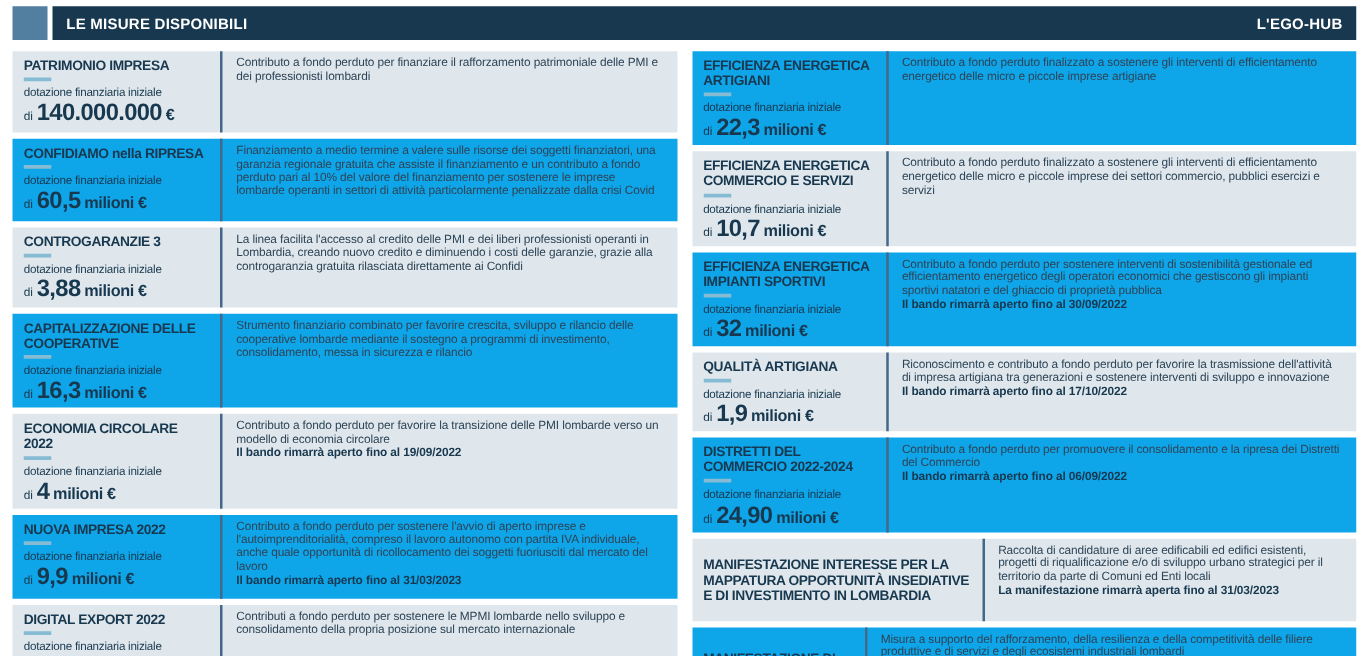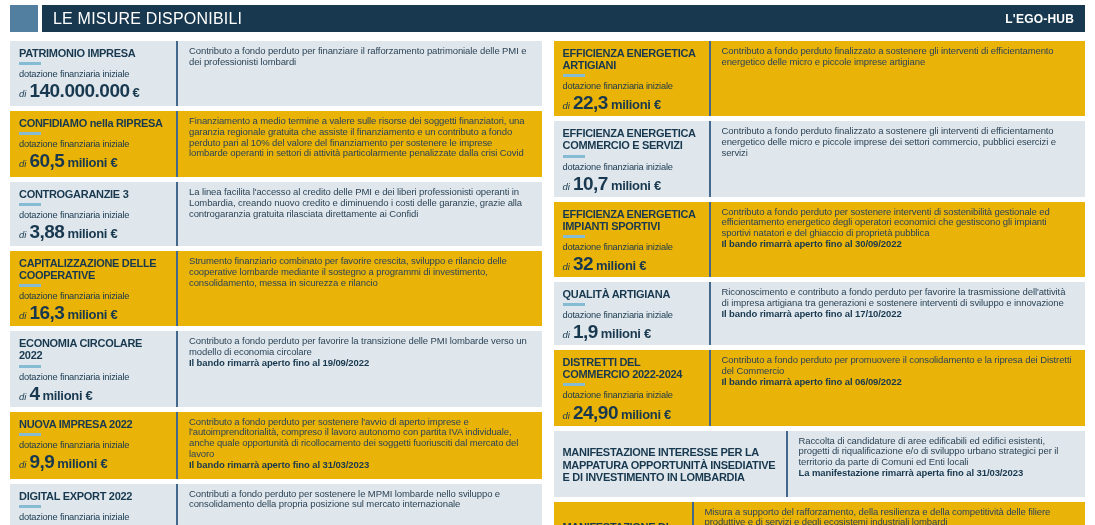--- a/index.html
+++ b/index.html
@@ -9,37 +9,37 @@
     --underline:#85bcd4;
     --divider:#44688b;
     --body-text:#2d4457;
   }
   *{margin:0;padding:0;box-sizing:border-box;}
   body{background:#ffffff;font-family:"Liberation Sans",sans-serif;}
   .page{width:1095px;height:525px;background:#ffffff;padding:5px 10px 7px 10px;overflow:hidden;}
   .header{display:flex;gap:4px;height:27px;margin-bottom:9px;}
   .header-square{width:28px;height:27px;background:var(--steel-square);flex-shrink:0;}
   .header-bar{flex:1;background:var(--navy);color:#ffffff;display:flex;align-items:center;justify-content:space-between;padding:0 11px;}
-  .header-title{font-size:16px;font-weight:normal;letter-spacing:0.2px;}
+  .header-title{font-size:12px;font-weight:bold;letter-spacing:0.2px;}
   .header-brand{font-size:12px;font-weight:bold;letter-spacing:0.2px;}
   .cols{display:flex;gap:12px;}
   .col{flex:1;display:flex;flex-direction:column;gap:5px;}
-  .row{display:flex;background:#eab308;}
+  .row{display:flex;background:#0ea5e9;}
   .row.shaded{background:var(--row-shade);}
   .cell-title{width:166px;flex-shrink:0;padding:6px 10px 4px 9px;display:flex;flex-direction:column;}
   .col-right .cell-title{width:155px;}
   .col-right .row.wide .cell-title{width:232px;}
   .col-right .row.medium .cell-title{width:138px;}
   .cell-title.center{justify-content:center;}
   .cell-desc{flex:1;border-left:2px solid var(--divider);padding:5px 10px 4px 11px;}
   .mtitle{font-size:11px;font-weight:bold;color:var(--navy);line-height:1.1;letter-spacing:-0.3px;}
   .underline{width:22px;height:3px;background:var(--underline);margin:3px 0 4px 0;flex-shrink:0;}
   .dotazione{font-size:9.3px;color:var(--navy);letter-spacing:-0.2px;line-height:1.2;}
   .amountline{display:flex;align-items:baseline;gap:3px;margin-top:1px;color:var(--navy);}
-  .di{font-size:9.5px;font-style:italic;}
+  .di{font-size:9.5px;}
   .amount{font-size:19px;font-weight:bold;letter-spacing:-0.5px;line-height:1;}
   .unit{font-size:13px;font-weight:bold;letter-spacing:-0.3px;}
   .desc{font-size:9.5px;line-height:10.8px;color:var(--body-text);letter-spacing:-0.1px;}
   .deadline{font-size:9.5px;line-height:10.8px;font-weight:bold;color:var(--navy);letter-spacing:-0.1px;}
 </style>
 </head>
 <body>
 
 <div class="page">
 

